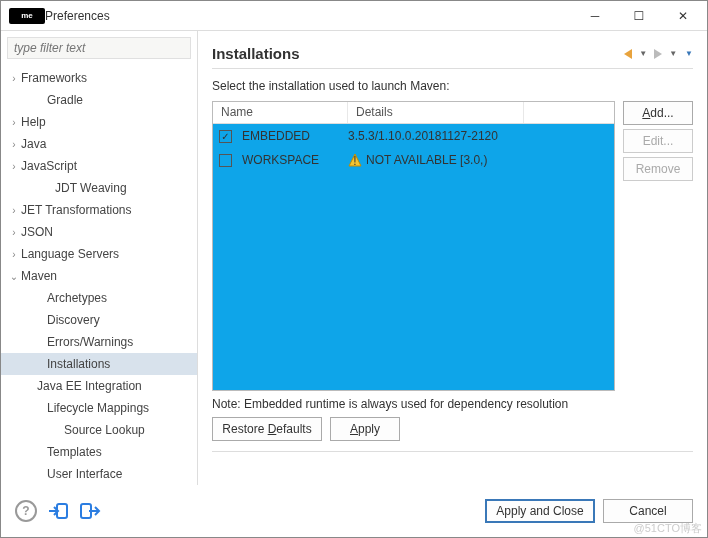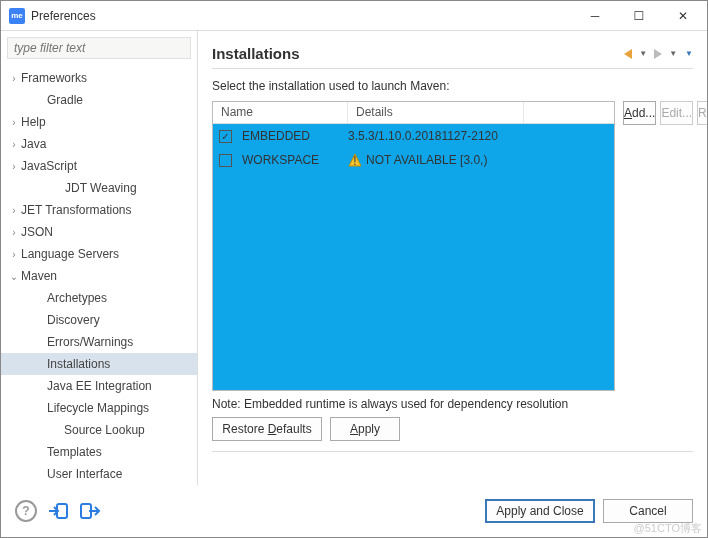--- a/index.html
+++ b/index.html
@@ -1,19 +1,19 @@
 <!DOCTYPE html>
 <html><head>
 <meta charset="utf-8">
 <style>
 * { box-sizing: border-box; margin: 0; padding: 0; font-family: "Segoe UI", Tahoma, sans-serif; font-size: 12px; }
 body { width: 708px; height: 538px; background: #fff; border: 1px solid #888; overflow: hidden; color: #333; }
 
 .titlebar { height: 30px; display: flex; align-items: center; padding: 0 2px 0 8px; border-bottom: 1px solid #ddd; }
-.titlebar .app-icon { width: 16px; height: 16px; background: #3b82f6; color: #fff; font-size: 8px; font-weight: bold; display: flex; align-items: center; justify-content: center; border-radius: 2px; margin-right: 6px; }
+.titlebar .app-icon { width: 36px; height: 16px; background: #000000; color: #fff; font-size: 8px; font-weight: bold; display: flex; align-items: center; justify-content: center; border-radius: 2px; }
 .titlebar .title { flex: 1; }
 .winbtn { width: 44px; height: 28px; display: flex; align-items: center; justify-content: center; color: #333; }
 
 .content { display: flex; height: 454px; }
 
 .sidebar { width: 197px; border-right: 1px solid #ddd; display: flex; flex-direction: column; }
 .filter-box { padding: 6px; }
 .filter-input { width: 100%; height: 22px; padding: 2px 6px; background: #f7f7f5; border: 1px solid #e0e0e0; color: #888; font-style: italic; }
 .tree { flex: 1; overflow: auto; padding: 2px 0; }
 .tree-item { display: flex; align-items: center; height: 22px; padding-left: 6px; color: #444; white-space: nowrap; }
@@ -36,21 +36,21 @@
 .th { padding: 3px 8px; color: #555; border-right: 1px solid #e8e8e8; }
 .th.name { width: 135px; }
 .th.details { flex: 1; }
 .th.last { width: 90px; border-right: none; }
 .trow { display: flex; align-items: center; height: 24px; padding-left: 6px; }
 .ckbox { width: 13px; height: 13px; border: 1px solid #555; margin-right: 10px; display: flex; align-items: center; justify-content: center; font-size: 10px; }
 .cell-name { width: 106px; }
 .cell-details { display: flex; align-items: flex-end; gap: 4px; }
 .warn-icon { width: 14px; height: 14px; }
 
-.side-buttons { display: flex; flex-direction: row; gap: 4px; width: 70px; }
+.side-buttons { display: flex; flex-direction: column; gap: 4px; width: 70px; }
 .btn { height: 24px; border: 1px solid #aaa; background: #fdfdfd; display: flex; align-items: center; justify-content: center; }
 .btn.disabled { color: #aaa; border-color: #ccc; }
 .btn u { text-decoration: underline; }
 
 .note { margin-top: 6px; color: #333; }
 .bottom-row { display: flex; justify-content: flex-start; gap: 8px; margin-top: 6px; padding-bottom: 10px; border-bottom: 1px solid #ddd; }
 .bottom-row .btn { width: 110px; }
 
 .footer { height: 52px; display: flex; align-items: center; padding: 0 14px; gap: 8px; }
 .footer-left { flex: 1; display: flex; align-items: center; gap: 10px; }
@@ -91,21 +91,21 @@
           <span>Help</span>
         </div>
         <div class="tree-item" style="padding-left: 6px;">
           <span class="arrow">›</span>
           <span>Java</span>
         </div>
         <div class="tree-item" style="padding-left: 6px;">
           <span class="arrow">›</span>
           <span>JavaScript</span>
         </div>
-        <div class="tree-item child" style="padding-left: 50px;">
+        <div class="tree-item child" style="padding-left: 40px;">
           <span class="arrow" style="visibility: hidden;"></span>
           <span>JDT Weaving</span>
         </div>
         <div class="tree-item" style="padding-left: 6px;">
           <span class="arrow">›</span>
           <span>JET Transformations</span>
         </div>
         <div class="tree-item" style="padding-left: 6px;">
           <span class="arrow">›</span>
           <span>JSON</span>
@@ -127,21 +127,21 @@
           <span>Discovery</span>
         </div>
         <div class="tree-item child" style="padding-left: 32px;">
           <span class="arrow" style="visibility: hidden;"></span>
           <span>Errors/Warnings</span>
         </div>
         <div class="tree-item child sel" style="padding-left: 32px;">
           <span class="arrow" style="visibility: hidden;"></span>
           <span>Installations</span>
         </div>
-        <div class="tree-item child" style="padding-left: 32px;">
+        <div class="tree-item child" style="padding-left: 22px;">
           <span class="arrow" style="visibility: hidden;"></span>
           <span>Java EE Integration</span>
         </div>
         <div class="tree-item child" style="padding-left: 32px;">
           <span class="arrow" style="visibility: hidden;"></span>
           <span>Lifecycle Mappings</span>
         </div>
         <div class="tree-item child" style="padding-left: 49px;">
           <span class="arrow" style="visibility: hidden;"></span>
           <span>Source Lookup</span>

